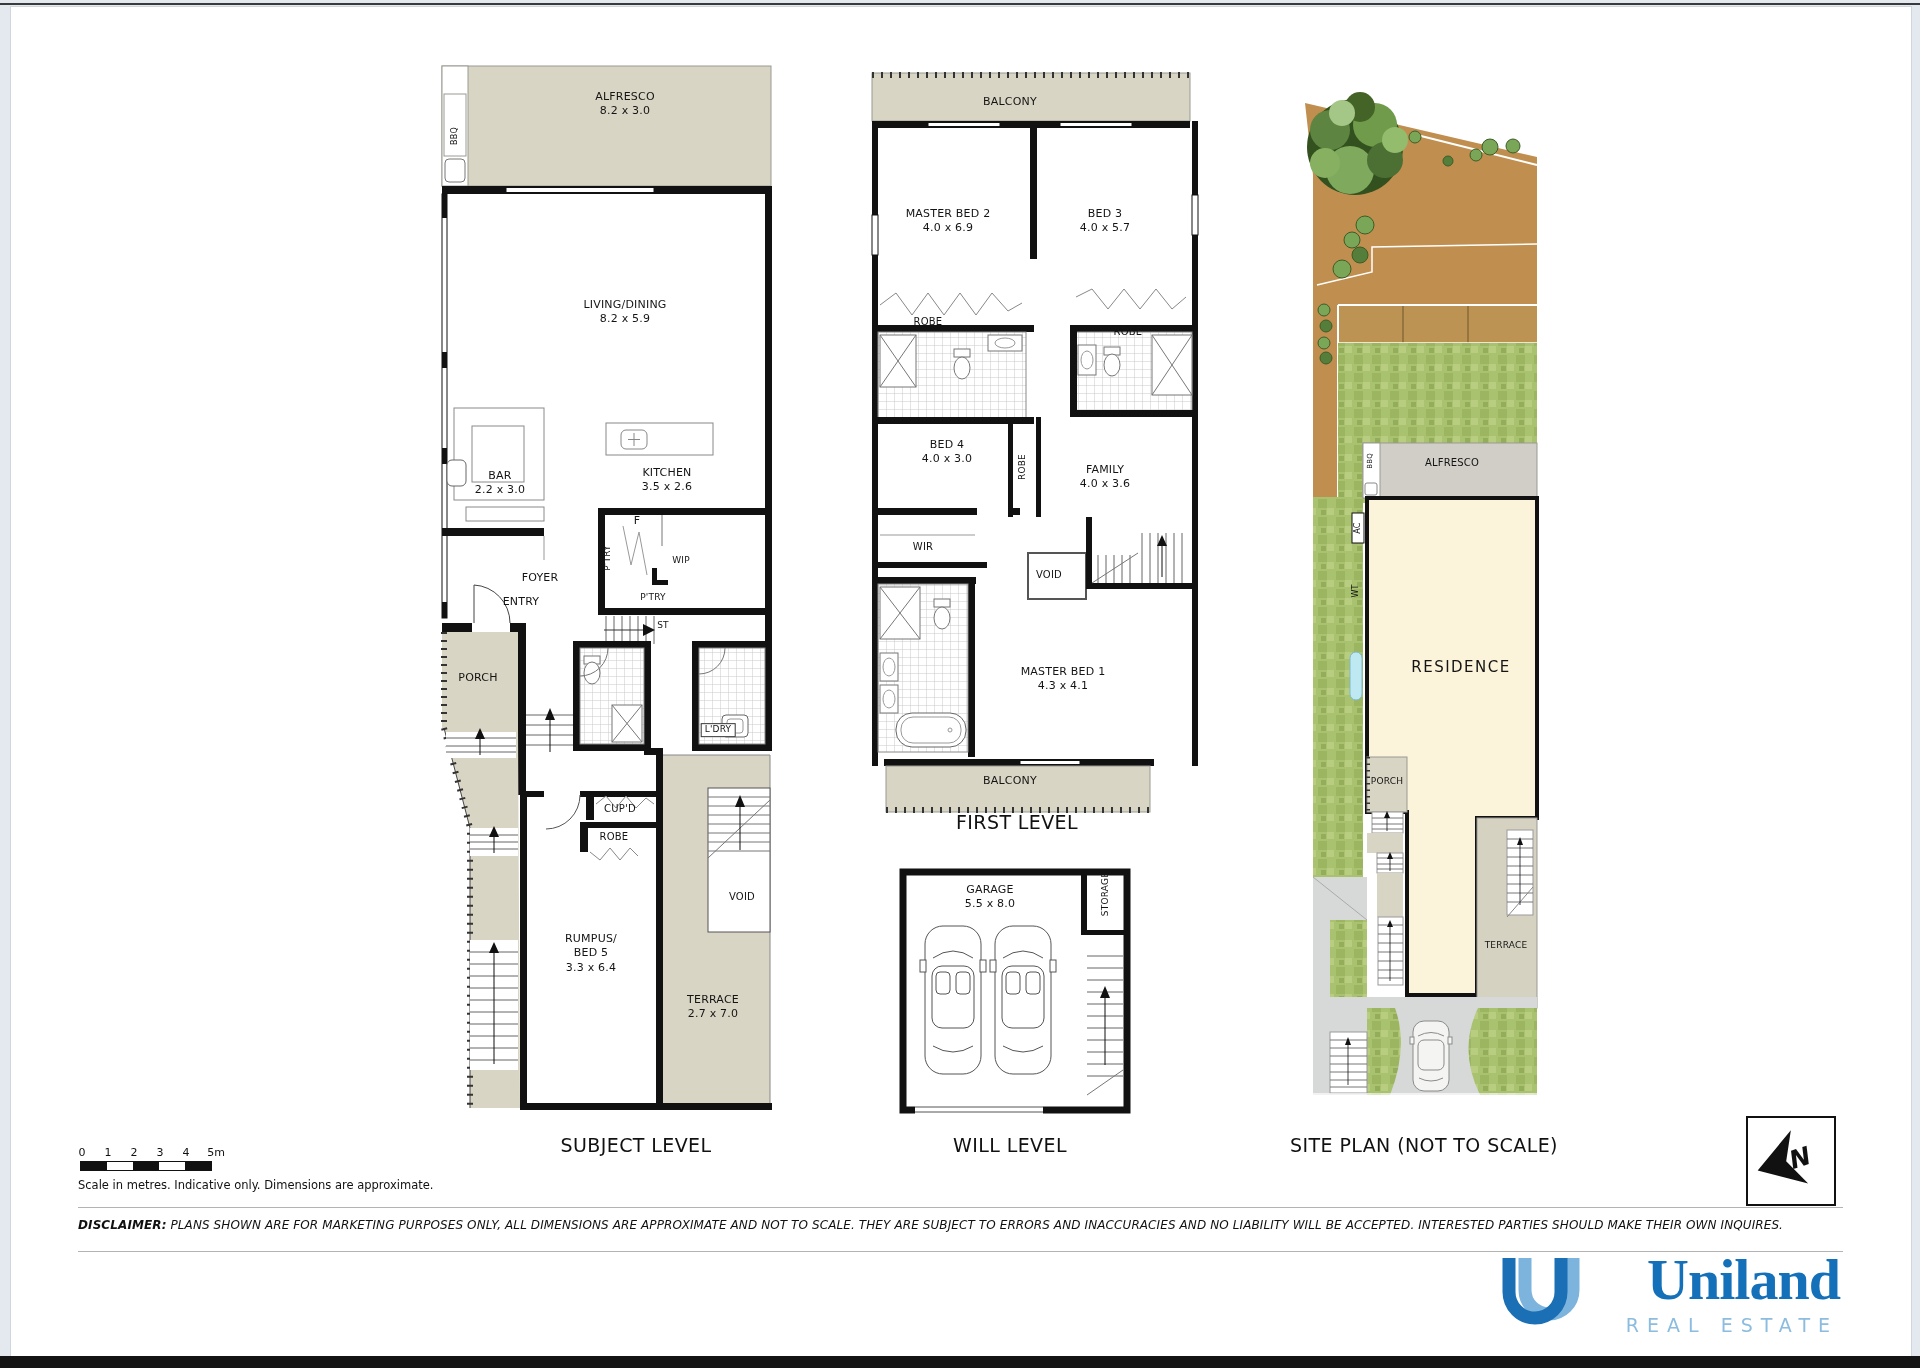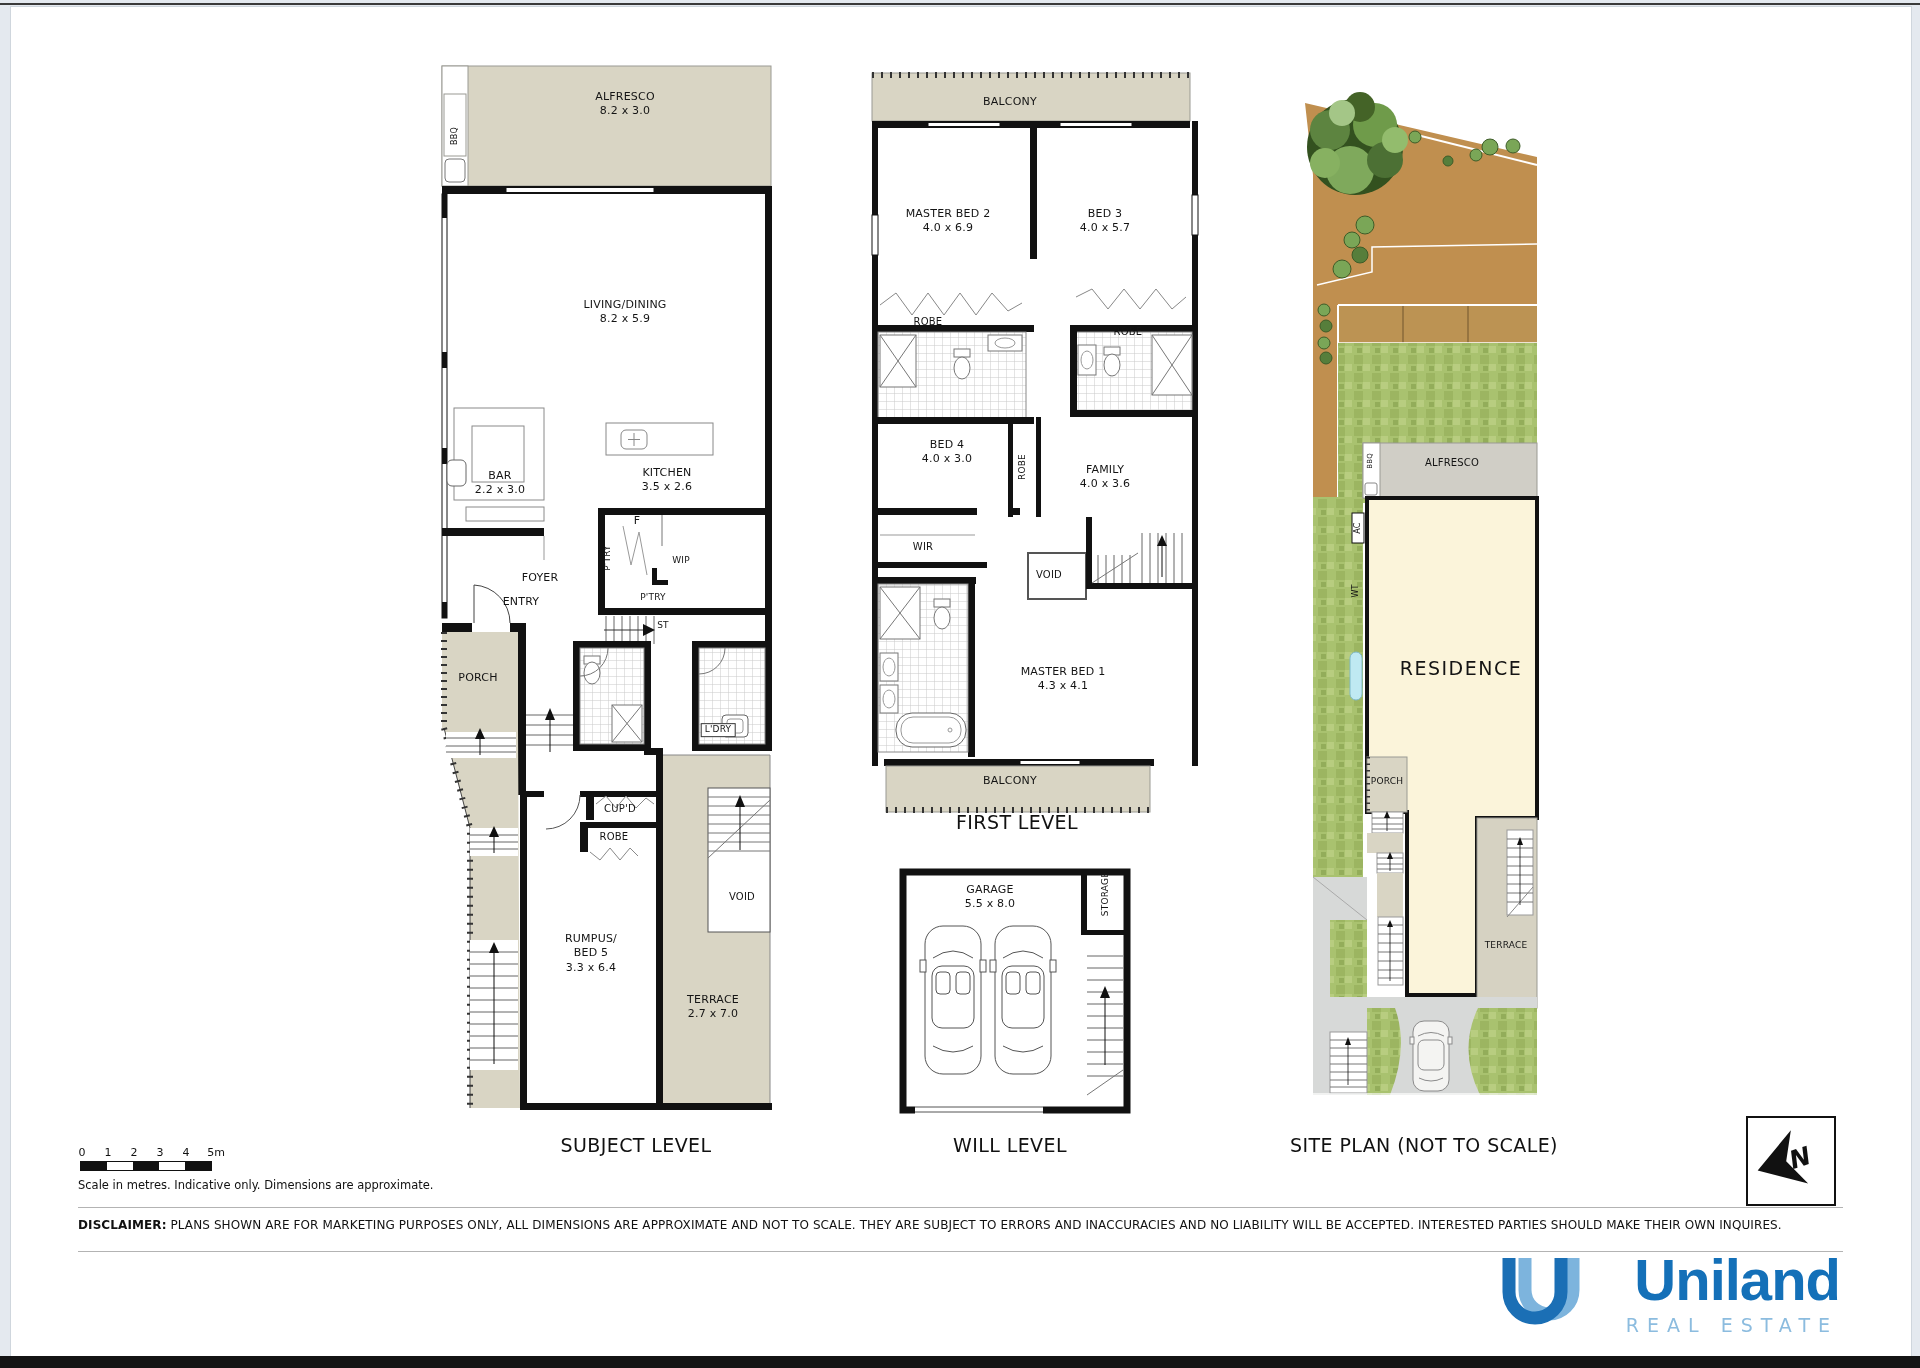--- a/index.html
+++ b/index.html
@@ -7,38 +7,38 @@
          font-family:"DejaVu Sans",sans-serif;}
   #topline{position:absolute;left:0;top:3px;width:100%;height:2px;background:#3a3a3a;}
   #pagebg{position:absolute;left:10px;top:6px;width:1900px;height:1350px;background:#ffffff;
           border:1px solid #cfd6dd;}
   #bottombar{position:absolute;left:0;bottom:0;width:100%;height:12px;background:#141414;}
   svg{position:absolute;}
   .lbl{position:absolute;transform:translate(-50%,-50%);font:11px/1.3 "DejaVu Sans",sans-serif;
        color:#141414;text-align:center;white-space:pre-line;letter-spacing:.2px;}
   .rot{transform:translate(-50%,-50%) rotate(-90deg);white-space:nowrap;}
   .fs7{font-size:7px}.fs8{font-size:8px}.fs9{font-size:9px}.fs10{font-size:10px}
-  .fs15{font-size:19px;letter-spacing:1.5px}
+  .fs15{font-size:15px;letter-spacing:1.5px}
   .title{font-size:19px;letter-spacing:.4px;color:#111;}
   .boxed{background:#fff;border:1px solid #333;padding:0 3px;white-space:nowrap;}
   .hline{position:absolute;left:78px;width:1765px;height:1px;background:#b3b3b3;}
   #disclaimer{position:absolute;left:78px;top:1218px;width:1765px;font-size:12px;color:#111;
-              text-align:justify;letter-spacing:.1px;}
+              text-align:justify;letter-spacing:.1px;font-style:italic;}
   #disclaimer b{font-weight:bold;}
   #address{position:absolute;left:80px;top:1262px;font-family:"Liberation Sans",sans-serif;
            font-size:37px;color:#1b1b1b;}
   #scalenums{position:absolute;left:80px;top:1146px;width:160px;height:12px;font-size:11px;color:#111;}
   #scalenums span{position:absolute;transform:translateX(-50%);}
   #scalebar{position:absolute;left:80px;top:1161px;width:130px;height:8px;border:1px solid #111;
             display:flex;}
   #scalebar div{width:26px;height:100%;}
   #scalenote{position:absolute;left:78px;top:1178px;font-size:11.5px;color:#111;}
   #logo{position:absolute;left:1495px;top:1252px;width:345px;height:95px;}
   #logoword{position:absolute;right:0;top:-6px;font-size:58px;font-weight:bold;color:#1470b8;
-            font-family:Liberation Sans, sans-serif;letter-spacing:-1px;}
+            font-family:Liberation Serif, serif;letter-spacing:-1px;}
   #logotag{position:absolute;right:2px;top:62px;font-size:19px;color:#8cbcdf;letter-spacing:8px;
            font-family:"DejaVu Sans",sans-serif;}
   #compass{position:absolute;left:1746px;top:1116px;width:86px;height:86px;background:#fff;
            border:2px solid #111;}
   #compassN{position:absolute;left:1800px;top:1158px;font-size:25px;font-weight:bold;font-style:italic;
             color:#111;transform:translate(-50%,-50%) rotate(-18deg);}
 </style>
 </head>
 <body>
 

